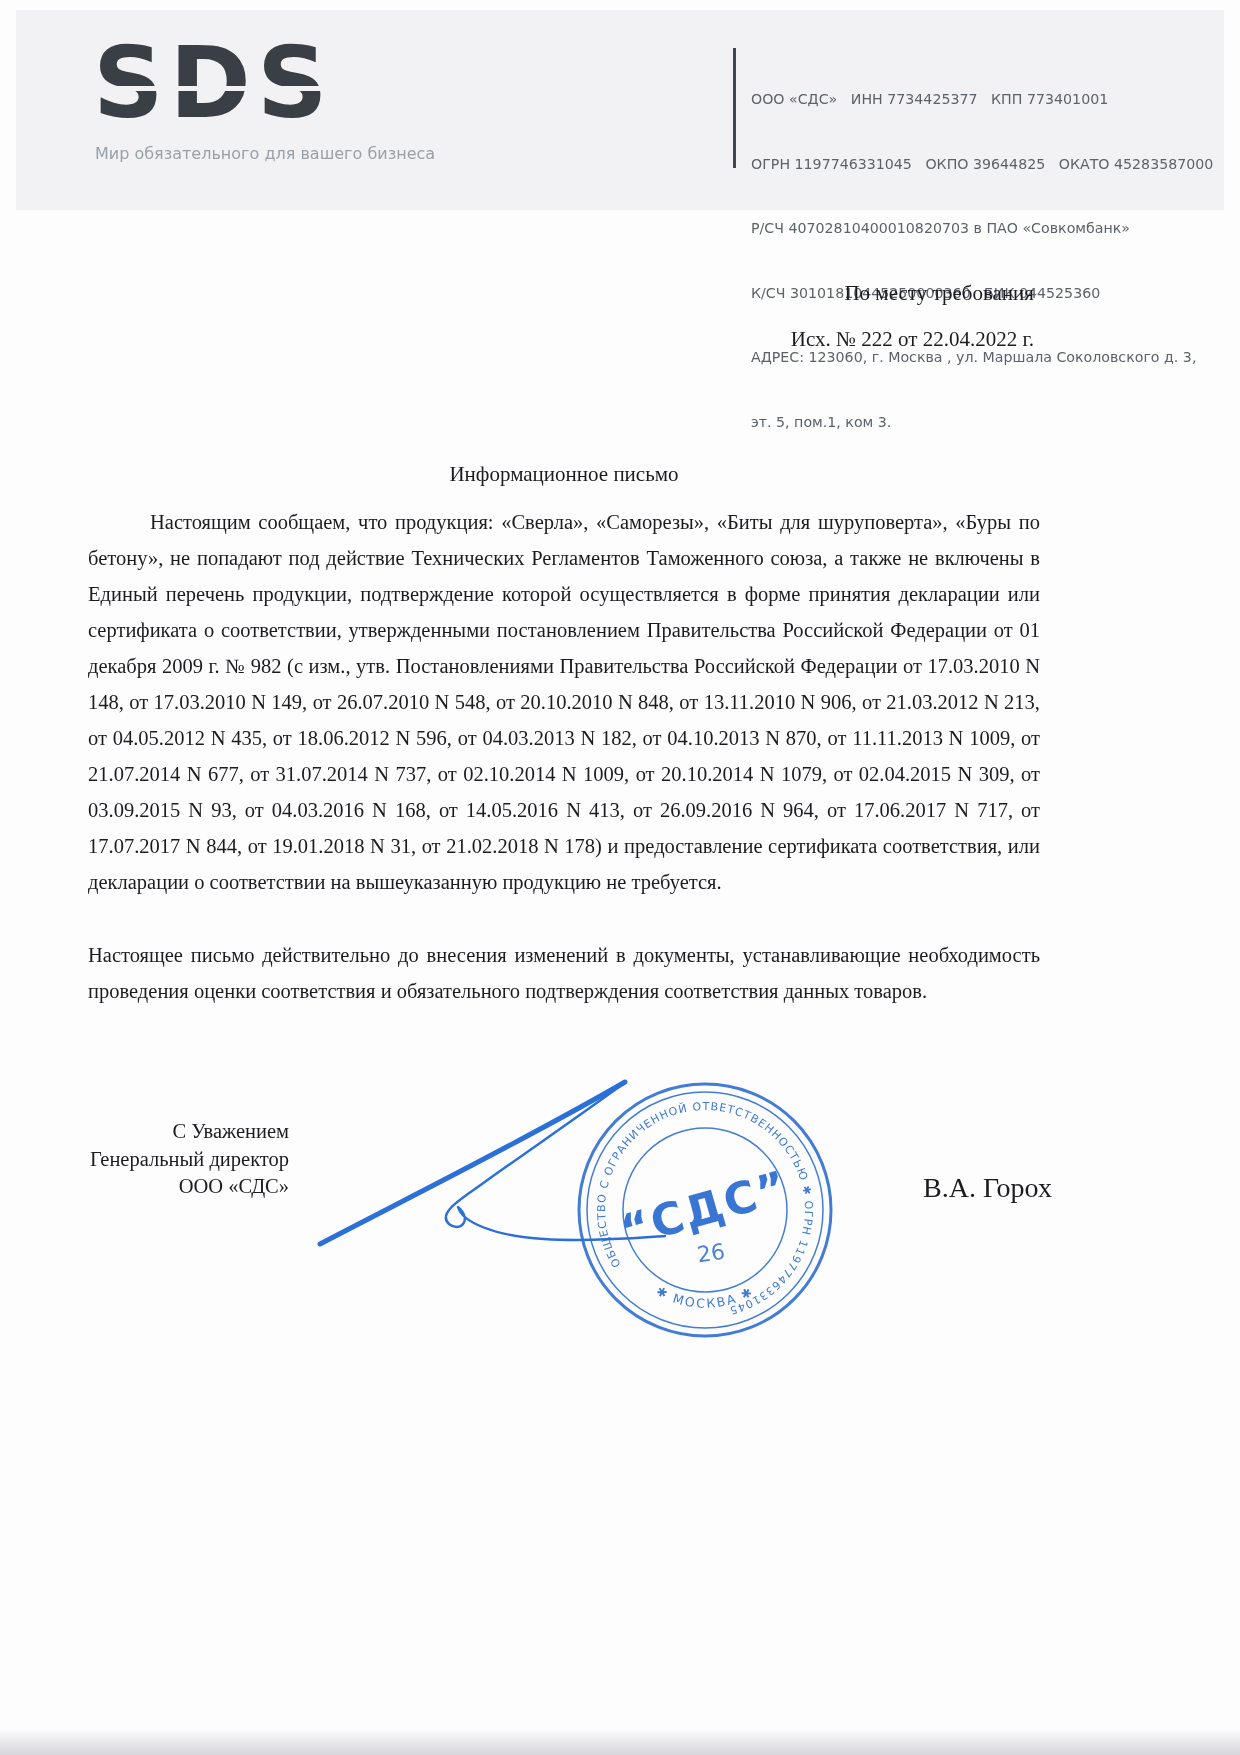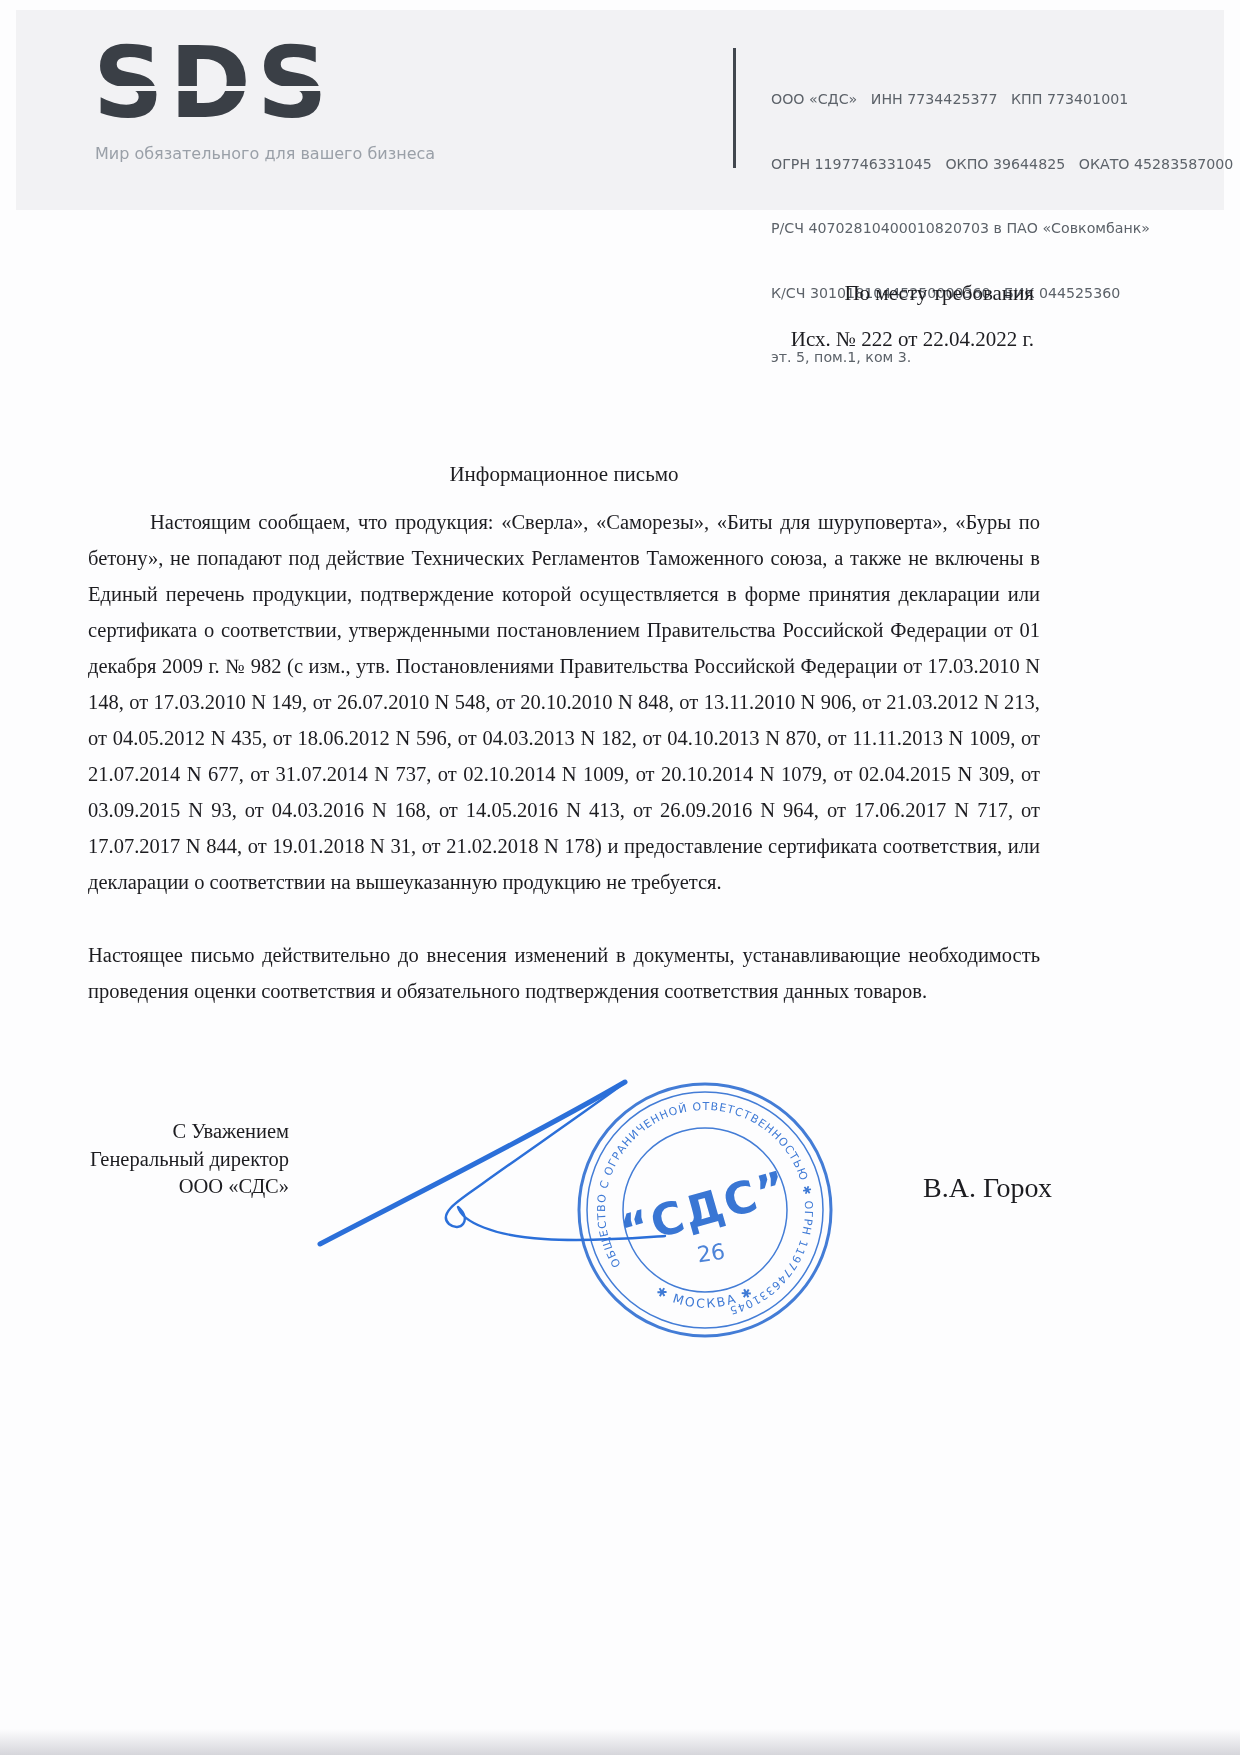--- a/index.html
+++ b/index.html
@@ -26,21 +26,21 @@
     position:absolute; left:95px; top:144px;
     font-family:"DejaVu Sans", sans-serif; font-size:16px; color:#9aa0a8;
   }
   .letterhead-divider {
     position:absolute; left:733px; top:48px; width:3px; height:120px;
     background:#42474e;
   }
   .company-info {
     position:absolute; left:751px; top:46px; width:470px;
     font-family:"DejaVu Sans", sans-serif; font-size:14.2px;
-    line-height:21.5px; color:#5c6269; white-space:pre-wrap;margin-left:20px;
+    line-height:21.5px; color:#5c6269; white-space:pre-wrap;
   }
   
   .meta-block {
     position:absolute; right:206px; top:281px; text-align:right;
     font-size:21px;
   }
   .meta-block .ref { margin-top:21px; }
   
   .letter-title {
     position:absolute; left:88px; top:462px; width:952px;
@@ -81,20 +81,21 @@
   </div>
   <div class="logo-tagline">Мир обязательного для вашего бизнеса</div>
 
   <div class="letterhead-divider"></div>
 
   <div class="company-info">
     <div>ООО «СДС»   ИНН 7734425377   КПП 773401001</div>
     <div>ОГРН 1197746331045   ОКПО 39644825   ОКАТО 45283587000</div>
     <div>Р/СЧ 40702810400010820703 в ПАО «Совкомбанк»</div>
     <div>К/СЧ 30101810445250000360   БИК 044525360</div>
+    <div>АДРЕС: 123060, г. Москва , ул. Маршала Соколовского д. 3,</div>
     <div>эт. 5, пом.1, ком 3.</div>
   </div>
 
   <div class="meta-block">
     <div>По месту требования</div>
     <div class="ref">Исх. № 222 от 22.04.2022 г.</div>
   </div>
 
   <div class="letter-title">Информационное письмо</div>
 

